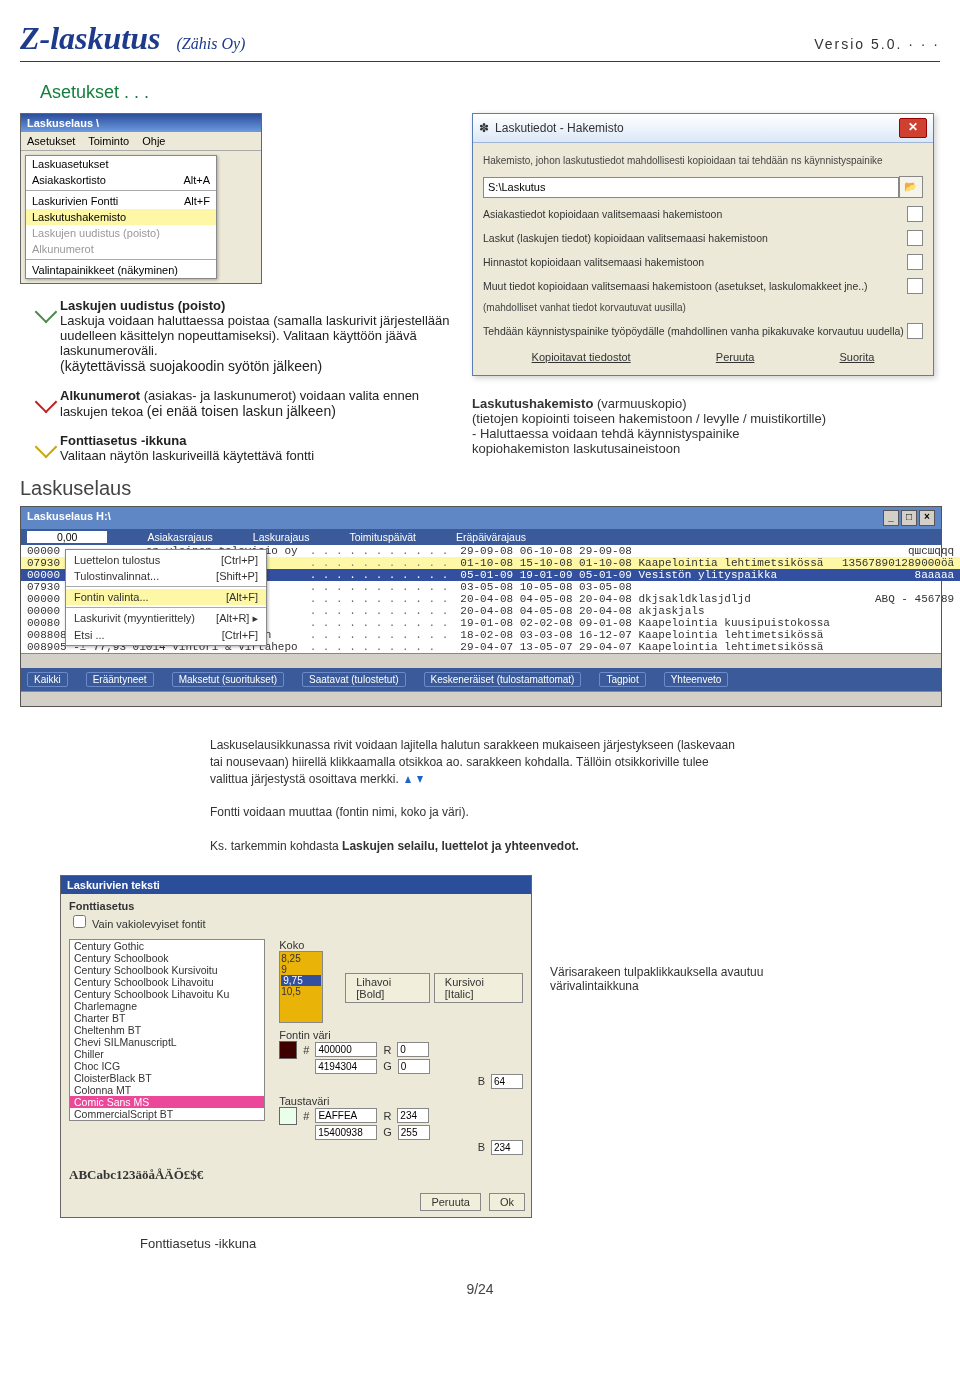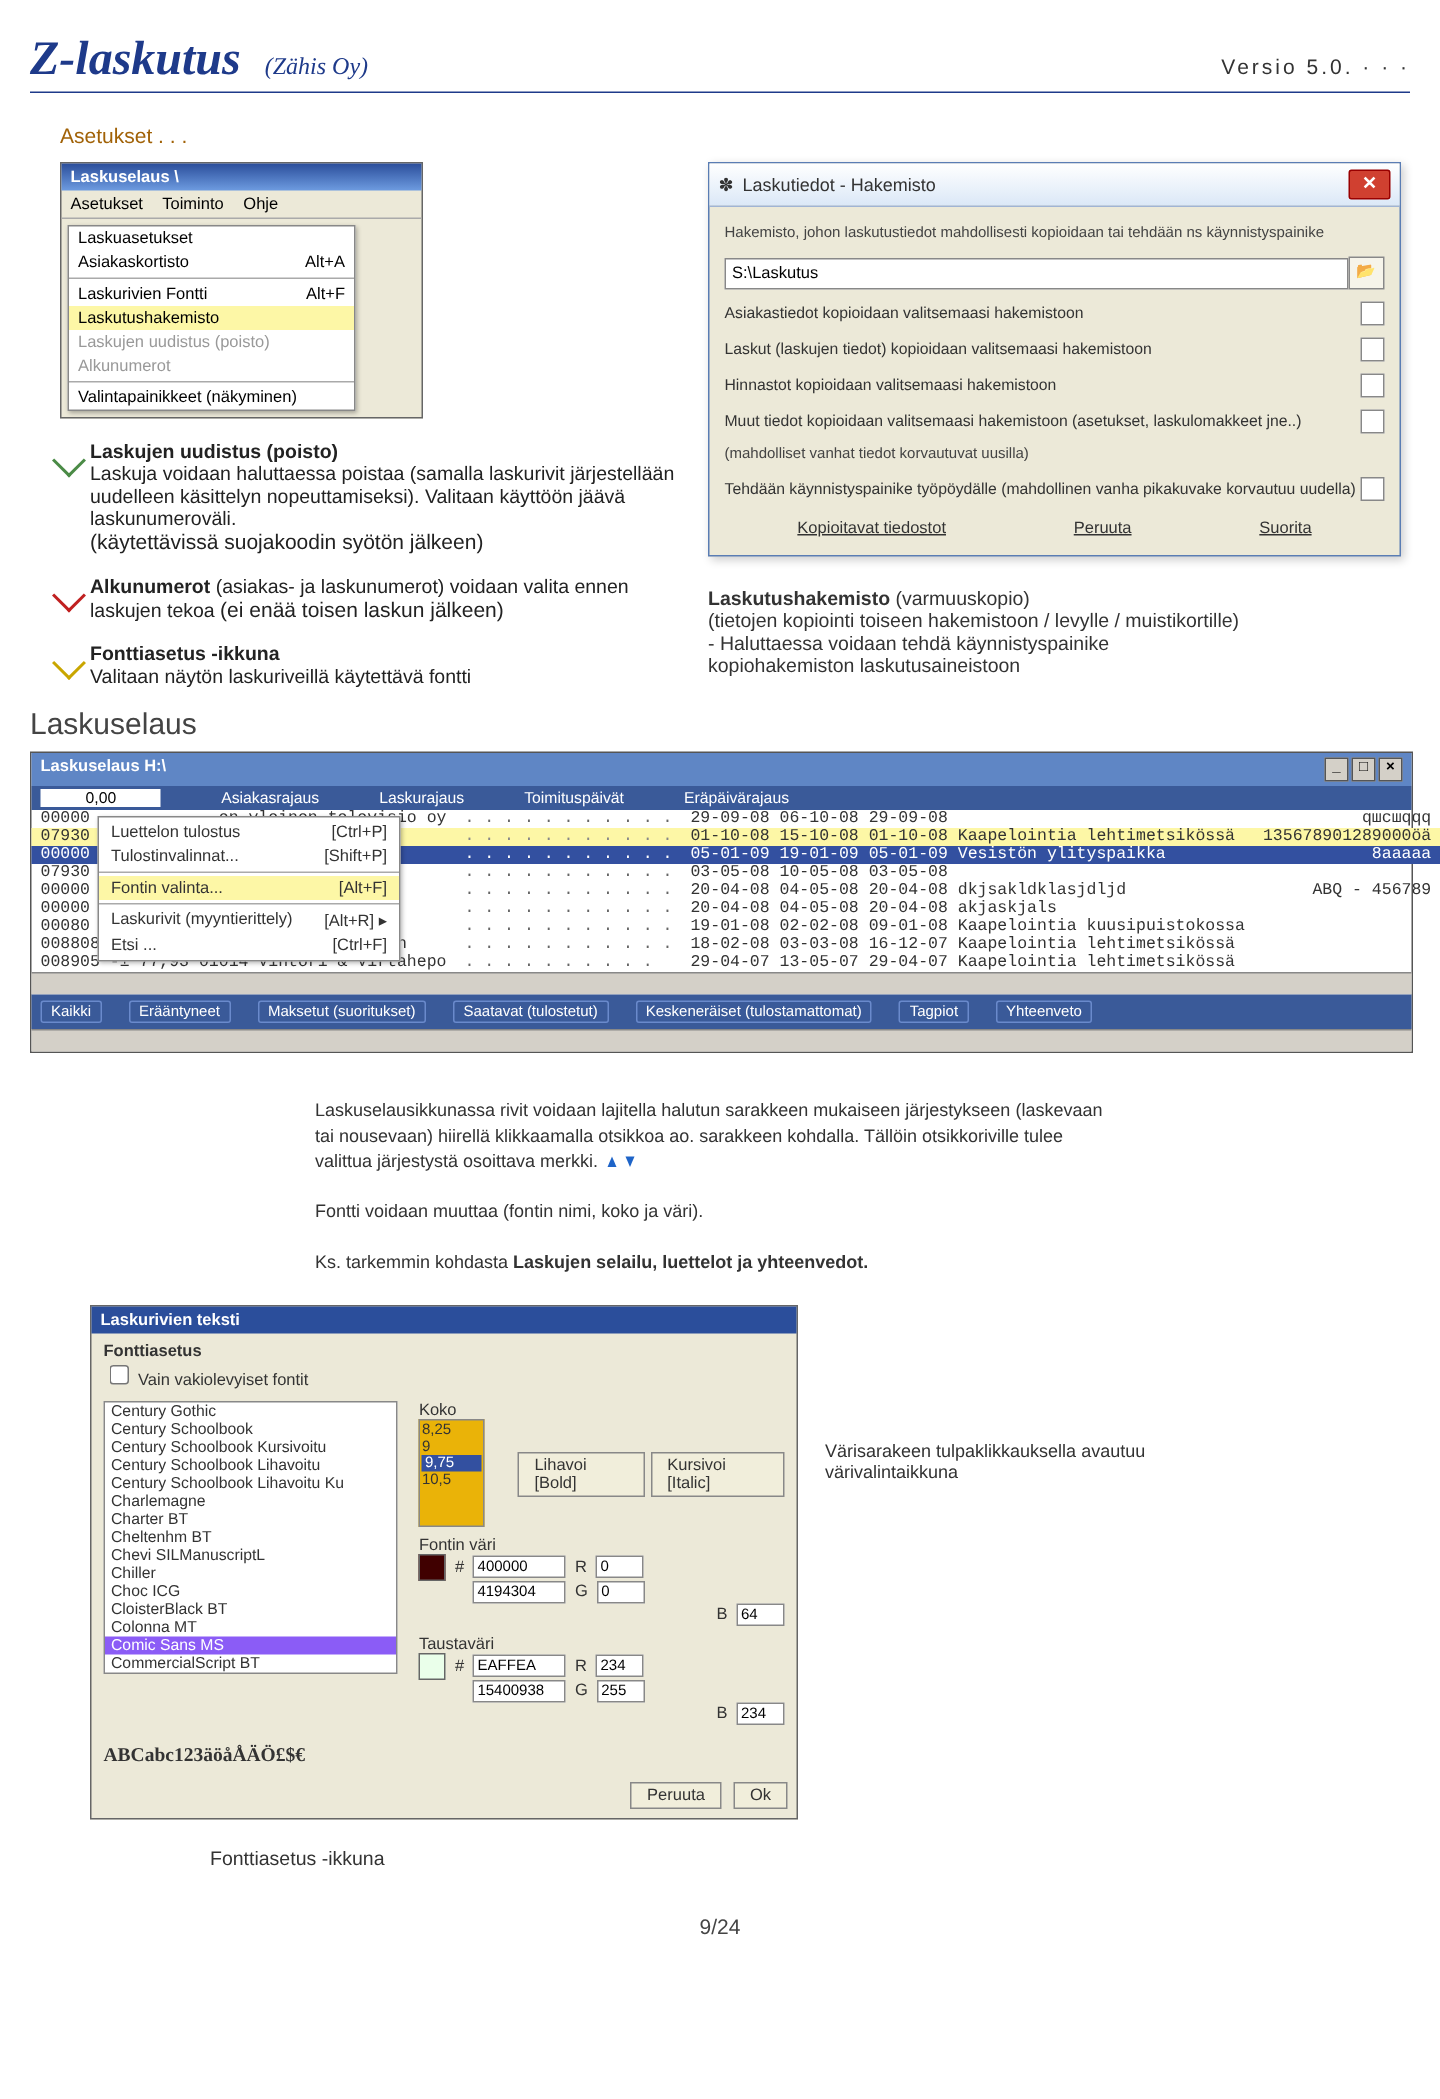--- a/index.html
+++ b/index.html
@@ -34,23 +34,23 @@
     font-weight: normal;
     color: #333;
     letter-spacing: 2px;
   }
   hr.hdr {
     border: none;
     border-top: 1px solid #1e3a8a;
     margin: 4px 0 20px 0;
   }
   h2.section {
-    font-size: 14px;
+    font-size: 18px;
     font-weight: normal;
-    color: #a16207;
+    color: #15803d;
     margin: 0 0 10px 20px;
   }
   .two-col {
     display: flex;
     gap: 12px;
   }
   .left-col { flex: 0 0 440px; }
   .right-col { flex: 1; }
   .win9x {
     background: #ece9d8;
@@ -252,21 +252,21 @@
   .fontdlg {
     background:#ece9d8;border:1px solid #666;
     width:470px;margin:20px 0 0 40px;
     font-family:Arial;font-size:11px;
     position:relative;
   }
   .fontdlg .ttl{background:#2b4e9b;color:#fff;padding:3px 6px;font-weight:bold;font-size:11px;}
   .fontdlg .pane{padding:8px;display:flex;gap:14px;}
   .fontdlg .fontlist{width:200px;border:1px solid #888;background:#fff;font-size:10.5px;height:180px;overflow:hidden;}
   .fontdlg .fontlist div{padding:0 4px;}
-  .fontdlg .fontlist div.selhl{background:#8b5cf6;color:#fff;}
+  .fontdlg .fontlist div.selhl{background:#ec4899;color:#fff;}
   .fontdlg .controls{display:flex;flex-direction:column;gap:6px;font-size:11px;}
   .fontdlg .controls .row{display:flex;align-items:center;gap:6px;}
   .fontdlg .sizebox{width:40px;height:68px;border:1px solid #888;background:#eab308;font-size:10px;padding:1px;}
   .fontdlg .sizebox div.s{background:#3350a0;color:#fff;padding:0 2px;}
   .fontdlg input.tiny{width:56px;border:1px solid #888;padding:1px 2px;font-size:10px;}
   .fontdlg input.tiny2{width:26px;border:1px solid #888;padding:1px 2px;font-size:10px;}
   .fontdlg .swatch{width:16px;height:16px;display:inline-block;border:1px solid #666;}
   .fontdlg .btn{border:1px solid #888;background:#f1eedb;padding:2px 10px;}
   .fontdlg .preview{font-family:'Comic Sans MS',cursive;font-weight:bold;font-size:13px;padding:4px 8px;}
   .footer{ text-align:center; margin-top:30px; font-size:14px;color:#444;}
@@ -289,21 +289,21 @@
   <span class="version">Versio 5.0. · · ·</span>
 </div>
 <hr class="hdr">
 
 <h2 class="section">Asetukset . . .</h2>
 
 <div class="two-col">
 
   <div class="left-col">
 
-    <div class="win9x" style="margin-left:20px;">
+    <div class="win9x" style="">
       <div class="titlebar">Laskuselaus \</div>
       <div class="menubar">
         <span>Asetukset</span>
         <span>Toiminto</span>
         <span>Ohje</span>
       </div>
       <div class="dropdown">
         <div>
             <span>Laskuasetukset</span>
           </div>

